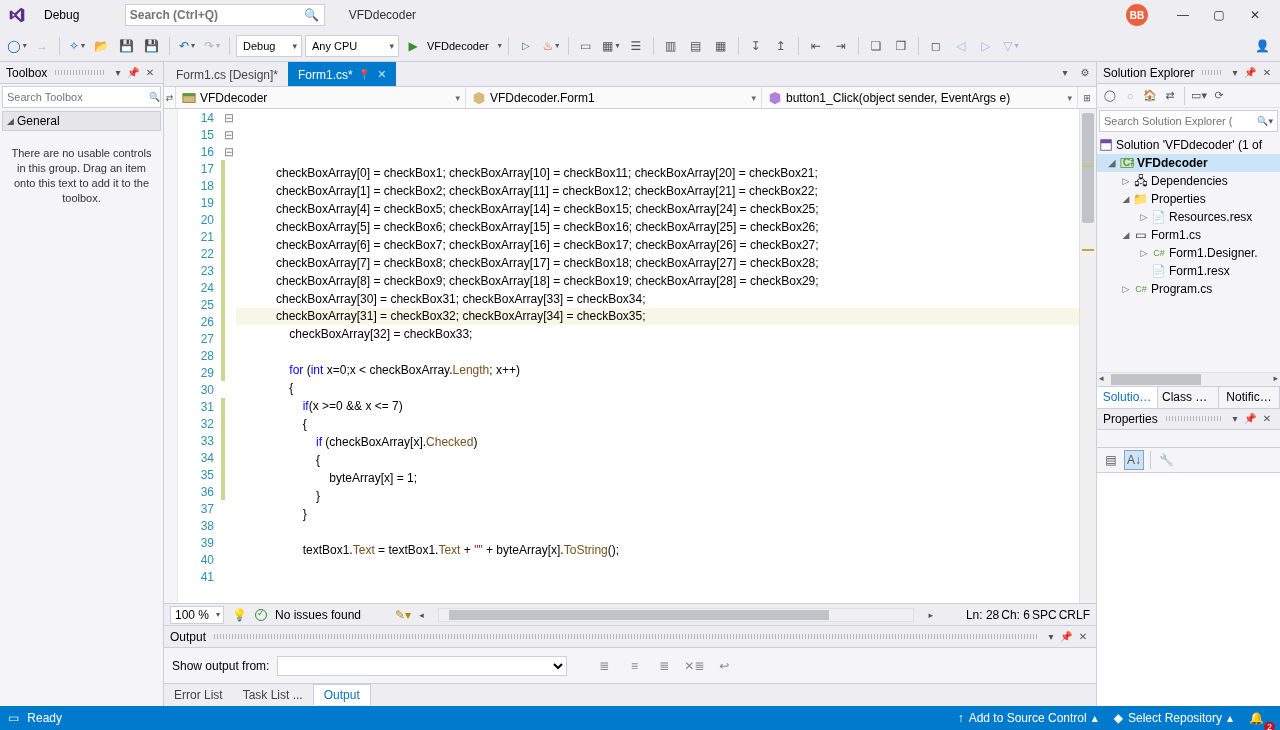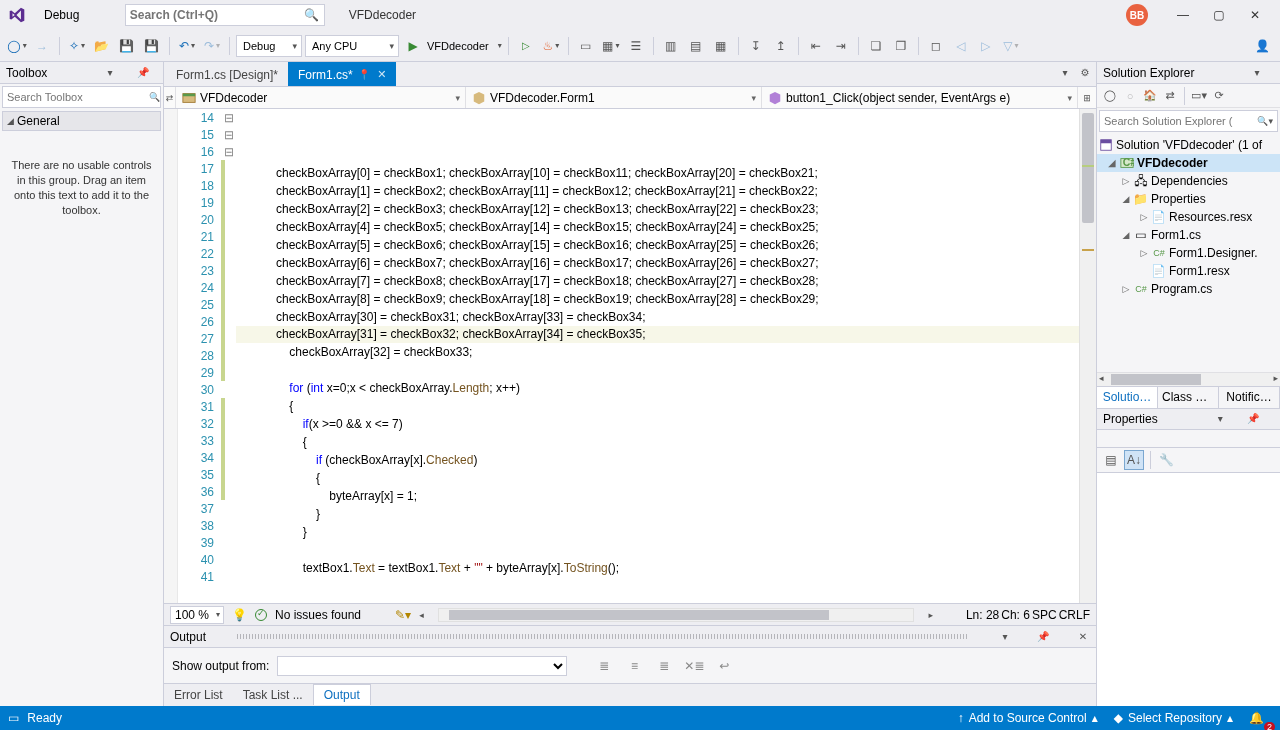--- a/index.html
+++ b/index.html
@@ -20,28 +20,28 @@
 .toolbar{height:32px;display:flex;align-items:center;background:#eeeef2;padding:0 6px;gap:3px;border-bottom:1px solid #cccedb;}
 .tb-btn{width:22px;height:22px;display:flex;align-items:center;justify-content:center;border-radius:2px;color:#1b6fb8;}
 .tb-sep{width:1px;height:18px;background:#cccedb;margin:0 3px;}
 .tb-combo{height:22px;border:1px solid #cccedb;background:#fff;padding:0 16px 0 6px;display:flex;align-items:center;position:relative;font-size:11px;}
 .tb-combo::after{content:"▾";position:absolute;right:4px;color:#555;font-size:9px;}
 .tb-play{color:#388a34;}
 .tb-fire{color:#e25822;}
 
 .mainrow{flex:1;display:flex;min-height:0;}
 .toolbox{width:164px;display:flex;flex-direction:column;border-right:1px solid #cccedb;background:#f5f5f7;}
-.panel-hdr{height:22px;background:#eeeef2;border-bottom:1px solid #cccedb;display:flex;align-items:center;padding:0 6px;font-size:11px;position:relative;gap:23px;}
+.panel-hdr{height:22px;background:#eeeef2;border-bottom:1px solid #cccedb;display:flex;align-items:center;padding:0 6px;font-size:11px;position:relative;}
 .panel-hdr .title{flex:0 0 auto;margin-right:4px;}
 .panel-hdr .dots{flex:1;height:5px;background:repeating-linear-gradient(90deg,#b5b5ba 0 1px,transparent 1px 3px);margin:0 4px;}
 .panel-ico{width:14px;height:14px;display:flex;align-items:center;justify-content:center;color:#555;font-size:10px;margin-left:2px;}
 .toolbox-search{height:22px;border:1px solid #cccedb;background:#fff;margin:2px;display:flex;align-items:center;padding:0 4px;}
 .toolbox-search input{border:none;outline:none;flex:1;font-size:11px;}
 .toolbox-grp{height:20px;background:#e6e6ea;border:1px solid #cccedb;margin:1px 2px;display:flex;align-items:center;padding:0 4px;font-size:11px;}
-.toolbox-msg{padding:26px 8px;text-align:center;color:#333;font-size:11px;line-height:1.35;}
+.toolbox-msg{padding:14px 8px;text-align:center;color:#333;font-size:11px;line-height:1.35;}
 
 .editcol{flex:1;display:flex;flex-direction:column;min-width:0;}
 .tabstrip{height:24px;display:flex;align-items:flex-end;background:#eeeef2;padding-left:2px;position:relative;}
 .tab{height:24px;padding:0 10px;display:flex;align-items:center;gap:6px;font-size:11px;background:#eeeef2;border-top:1px solid transparent;}
 .tab.inactive{color:#444;}
 .tab.active{background:#007acc;color:#fff;}
 .tab .x{font-size:11px;opacity:.8;}
 .tab .pin{font-size:10px;}
 .tabstrip-right{position:absolute;right:4px;top:3px;display:flex;gap:4px;}
 
@@ -319,21 +319,20 @@
       <div class="change-bar" id="changebar">
           <div class="cb-seg" style="top: 51px; height: 221px;"></div>
           <div class="cb-seg" style="top: 238px; height: 34px;"></div>
           <div class="cb-seg" style="top: 289px; height: 102px;"></div>
         </div>
       <div class="codelines" id="codelines"><span class="">
 </span><span class="">
 </span><span class="">
 </span><span class="">            checkBoxArray[0] = checkBox1; checkBoxArray[10] = checkBox11; checkBoxArray[20] = checkBox21;
 </span><span class="">            checkBoxArray[1] = checkBox2; checkBoxArray[11] = checkBox12; checkBoxArray[21] = checkBox22;
-</span><span class="">            checkBoxArray[2] = checkBox3; checkBoxArray[12] = checkBox13; checkBoxArray[22] = checkBox23;
 </span><span class="">            checkBoxArray[4] = checkBox5; checkBoxArray[14] = checkBox15; checkBoxArray[24] = checkBox25;
 </span><span class="">            checkBoxArray[5] = checkBox6; checkBoxArray[15] = checkBox16; checkBoxArray[25] = checkBox26;
 </span><span class="">            checkBoxArray[6] = checkBox7; checkBoxArray[16] = checkBox17; checkBoxArray[26] = checkBox27;
 </span><span class="">            checkBoxArray[7] = checkBox8; checkBoxArray[17] = checkBox18; checkBoxArray[27] = checkBox28;
 </span><span class="">            checkBoxArray[8] = checkBox9; checkBoxArray[18] = checkBox19; checkBoxArray[28] = checkBox29;
 </span><span class="">            checkBoxArray[30] = checkBox31; checkBoxArray[33] = checkBox34;
 </span><span class="hl">            checkBoxArray[31] = checkBox32; checkBoxArray[34] = checkBox35;
 </span><span class="">                checkBoxArray[32] = checkBox33;
 </span><span class="">
 </span><span class="">                <span class="k">for</span> (<span class="k">int</span> x=0;x &lt; checkBoxArray.<span class="m">Length</span>; x++)

